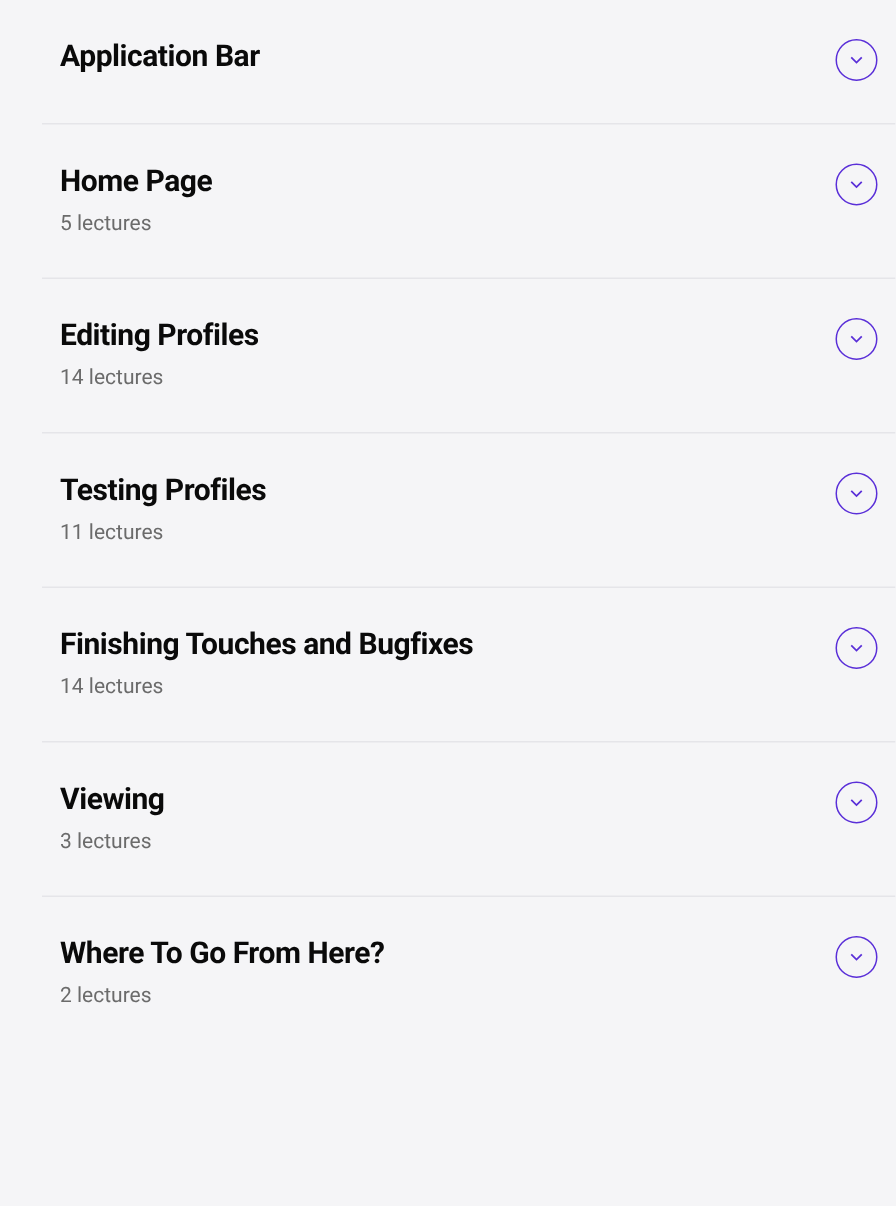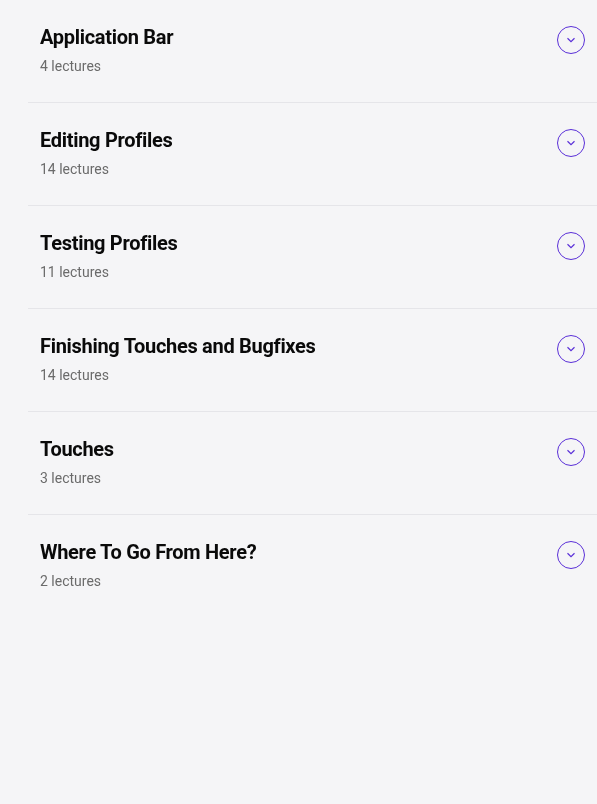--- a/index.html
+++ b/index.html
@@ -71,29 +71,39 @@
     }
   </style>
 </head>
 <body>
 
 <div class="accordion">
 
   <div class="accordion-item">
     <div class="accordion-content">
       <div class="accordion-title">Application Bar</div>
-      <div class="accordion-subtitle">4 lectures</div>
     </div>
     <button class="expand-button">
       <svg viewBox="0 0 24 24">
           <polyline points="6 9 12 15 18 9"></polyline>
         </svg>
     </button>
   </div>
 
+  <div class="accordion-item">
+    <div class="accordion-content">
+      <div class="accordion-title">Home Page</div>
+      <div class="accordion-subtitle">5 lectures</div>
+    </div>
+    <button class="expand-button">
+      <svg viewBox="0 0 24 24">
+          <polyline points="6 9 12 15 18 9"></polyline>
+        </svg>
+    </button>
+  </div>
 
   <div class="accordion-item">
     <div class="accordion-content">
       <div class="accordion-title">Editing Profiles</div>
       <div class="accordion-subtitle">14 lectures</div>
     </div>
     <button class="expand-button">
       <svg viewBox="0 0 24 24">
           <polyline points="6 9 12 15 18 9"></polyline>
         </svg>
@@ -119,21 +129,21 @@
     </div>
     <button class="expand-button">
       <svg viewBox="0 0 24 24">
           <polyline points="6 9 12 15 18 9"></polyline>
         </svg>
     </button>
   </div>
 
   <div class="accordion-item">
     <div class="accordion-content">
-      <div class="accordion-title">Touches</div>
+      <div class="accordion-title">Viewing</div>
       <div class="accordion-subtitle">3 lectures</div>
     </div>
     <button class="expand-button">
       <svg viewBox="0 0 24 24">
           <polyline points="6 9 12 15 18 9"></polyline>
         </svg>
     </button>
   </div>
 
   <div class="accordion-item">

